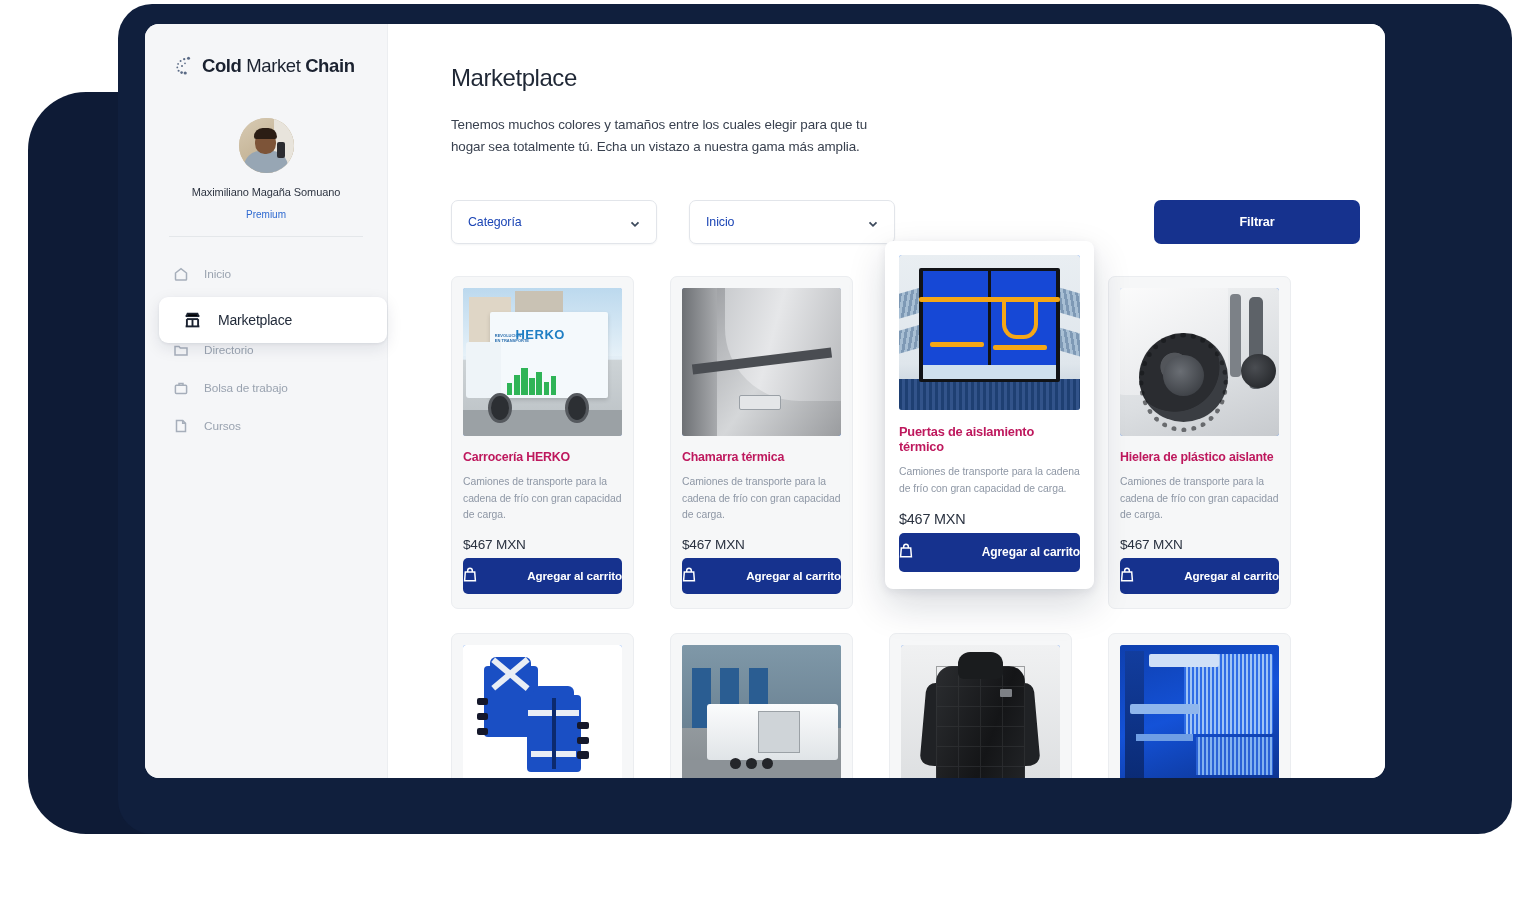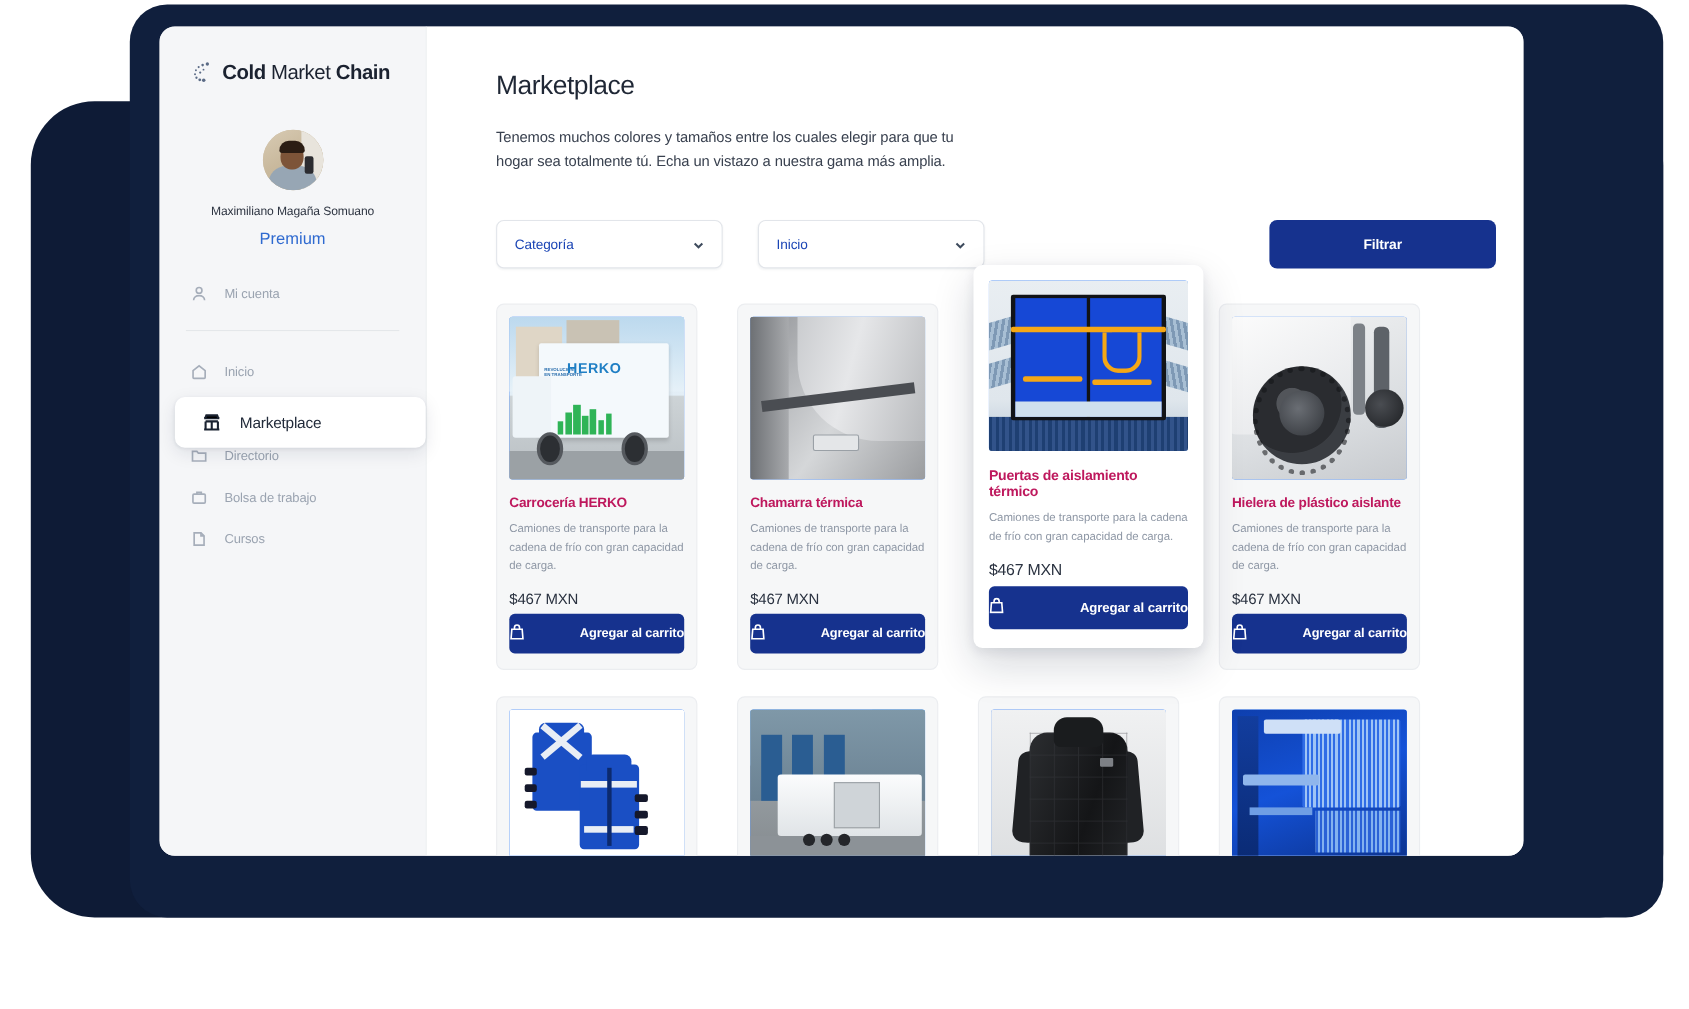--- a/index.html
+++ b/index.html
@@ -70,21 +70,21 @@
   .av-hair { position:absolute; left:50%; top:10px; width:23px; height:11px; margin-left:-12px; border-radius:11px 11px 3px 3px; background:#2b1d14; }
   .av-body { position:absolute; left:50%; bottom:0; width:44px; height:22px; margin-left:-22px; border-radius:16px 16px 0 0; background:#97a6b4; }
   .av-phone { position:absolute; right:9px; top:24px; width:8px; height:16px; border-radius:2px; background:#2c2c30; }
 
   .user-name {
     margin-top: 13px; text-align: center;
     font-size: 11px; color: #2e3542; letter-spacing: -0.1px;
   }
   .user-plan {
     margin-top: 11px; text-align: center;
-    font-size: 15px; color: #2f6ad0; font-weight: 400;
+    font-size: 10px; color: #2f6ad0; font-weight: 400;
   }
 
   .nav-top { margin-top: 24px; }
   .nav-item {
     display: flex; align-items: center; gap: 15px;
     height: 34px; padding-left: 28px;
     font-size: 11.8px; color: #9aa3b0; letter-spacing: -0.1px;
   }
   .nav-item .ico { width: 16px; height: 16px; flex:0 0 16px; display:flex; align-items:center; justify-content:center; }
   .nav-item .ico svg { width: 16px; height: 16px; stroke:#a6aeba; fill:none; stroke-width:1.5; }
@@ -335,31 +335,20 @@
           <span class="av-body"></span>
           <span class="av-head"></span>
           <span class="av-hair"></span>
           <span class="av-phone"></span>
         </div>
       </div>
 
       <div class="user-name">Maximiliano Magaña Somuano</div>
       <div class="user-plan">Premium</div>
 
-      <div class="nav-top">
-        <div class="nav-item">
-          <span class="ico">
-            <svg viewBox="0 0 16 16">
-                <circle cx="8" cy="5" r="2.6"></circle>
-                <path d="M3 14c0-2.6 2.2-4.2 5-4.2s5 1.6 5 4.2"></path>
-              </svg>
-          </span>
-          <span>Mi cuenta</span>
-        </div>
-      </div>
 
       <div class="divider"></div>
 
       <nav class="nav-main">
 
         <div class="nav-item">
           <span class="ico">
             <svg viewBox="0 0 16 16">
                 <path d="M2.5 7 8 2.6 13.5 7v6.2a.8.8 0 0 1-.8.8H3.3a.8.8 0 0 1-.8-.8z"></path>
               </svg>

